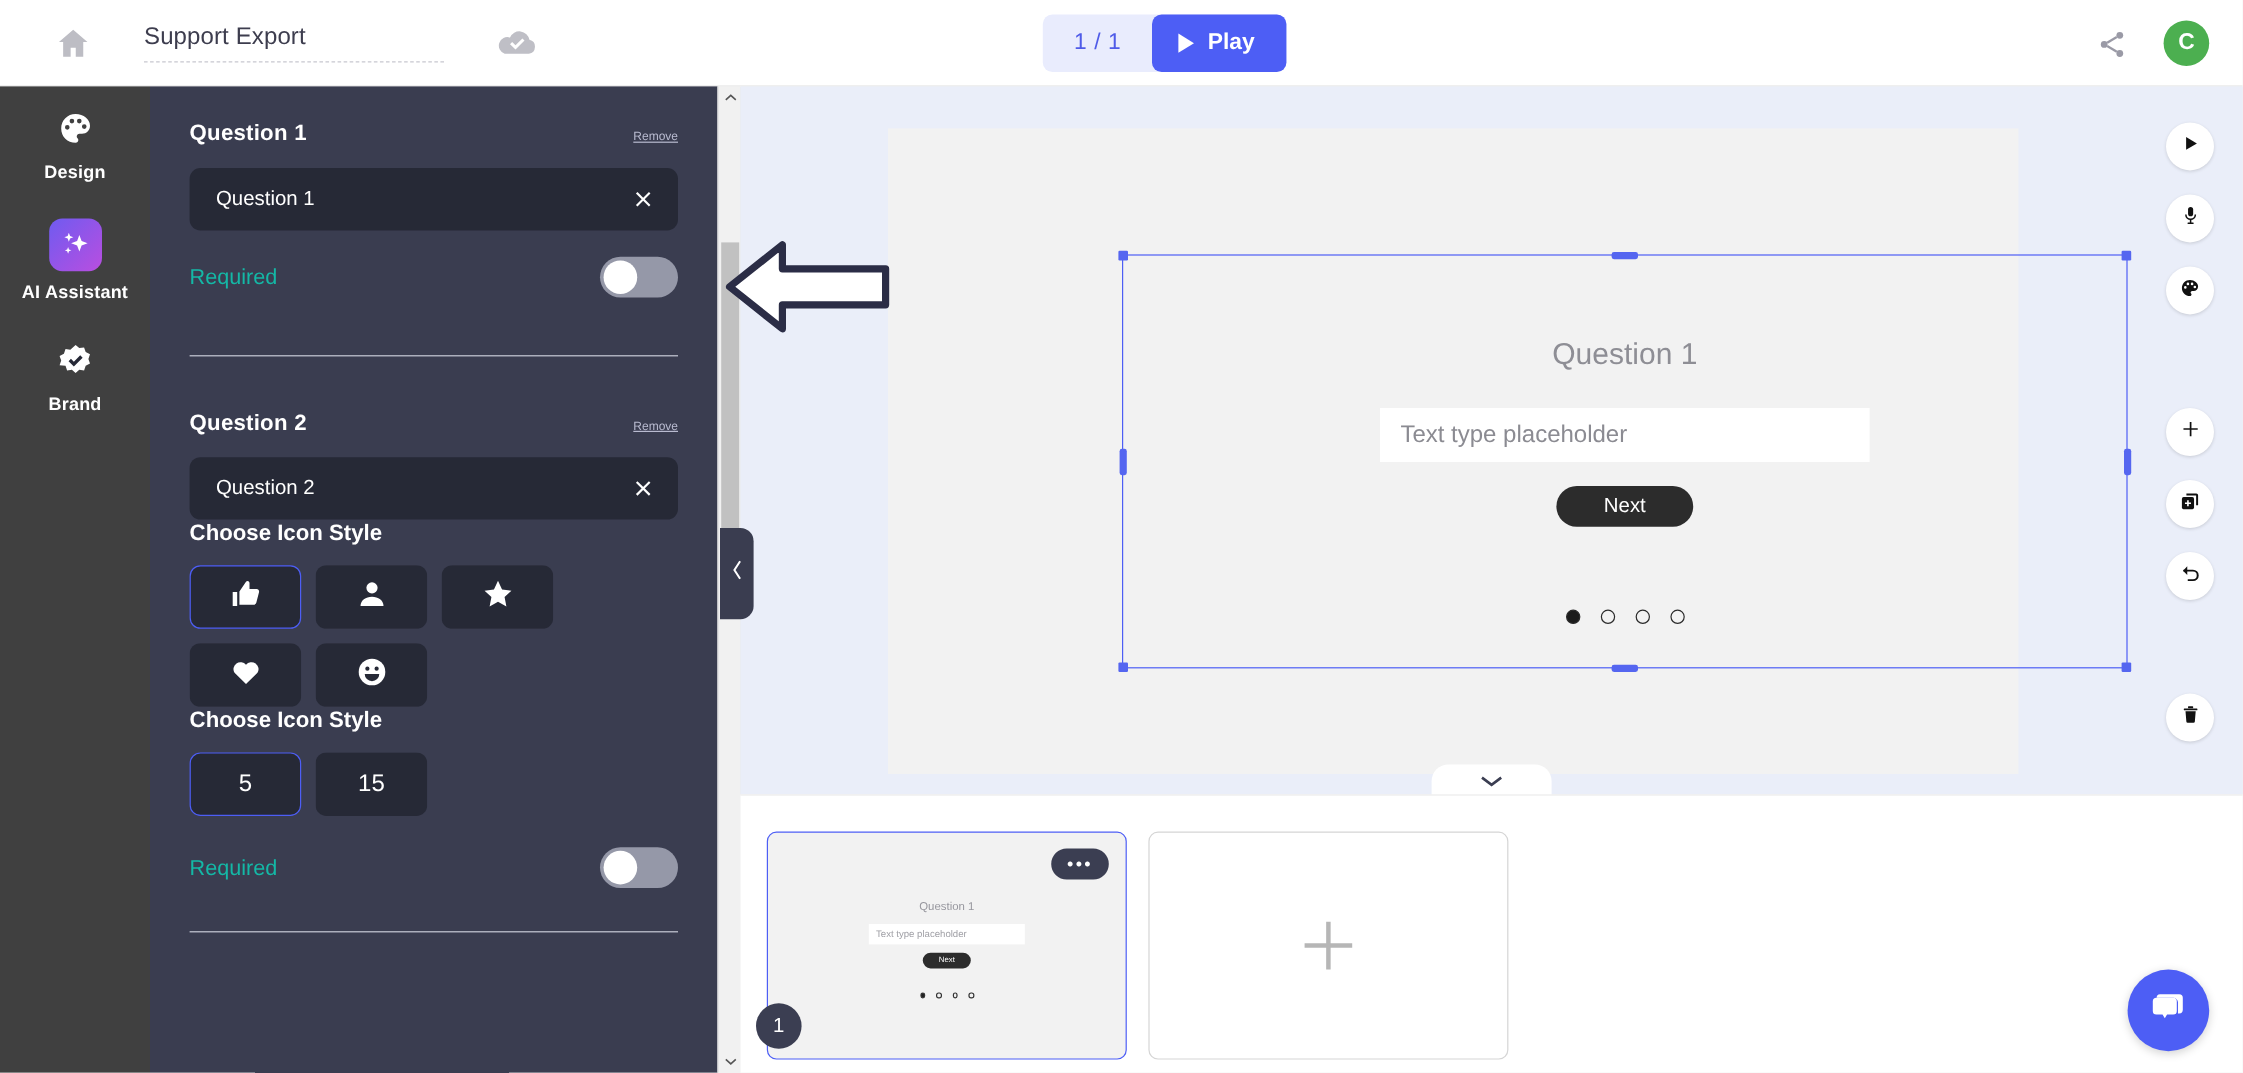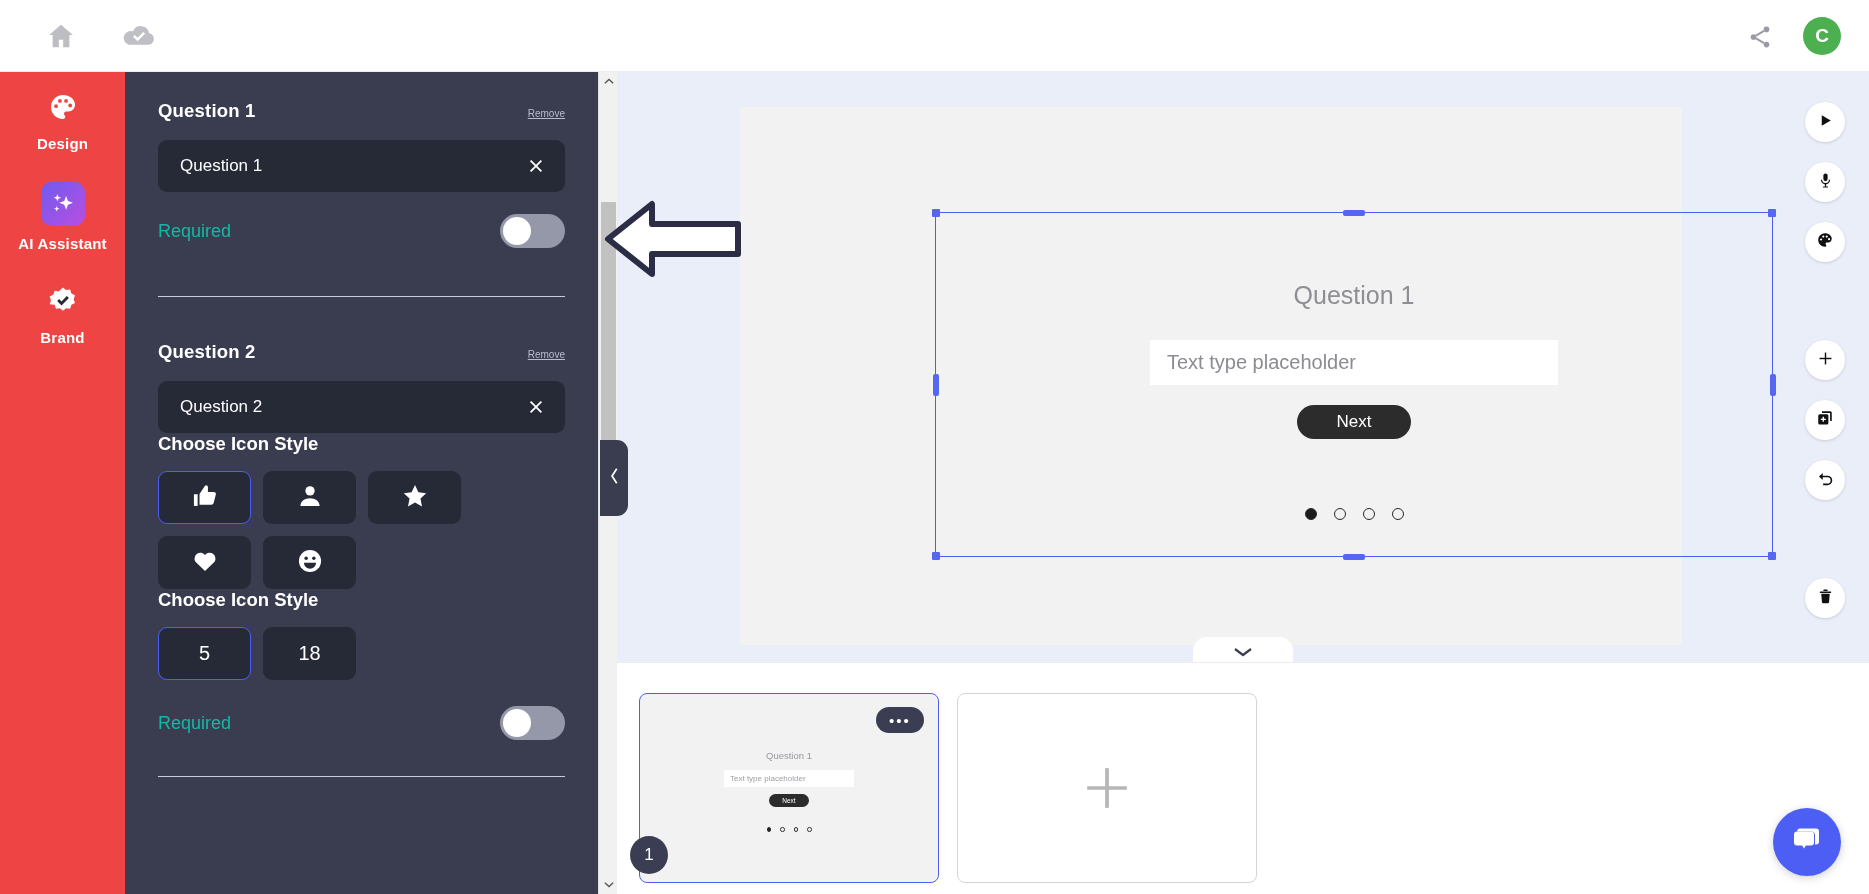--- a/index.html
+++ b/index.html
@@ -50,21 +50,21 @@
   .avatar {
     position:absolute; right:28px; top:17px; width:38px; height:38px;
     border-radius:50%; background:#4caf50; color:#fff;
     display:flex; align-items:center; justify-content:center;
     font-size:19px; font-weight:600;
   }
 
   
   .rail {
     position:absolute; left:0; top:72px; width:125px; height:822px;
-    background:#ef4444;
+    background:#404040;
   }
   .rail-item {
     width:100%; padding:16px 0 14px; display:flex; flex-direction:column;
     align-items:center; gap:9px; cursor:pointer;
   }
   .rail-item.active { background:#343749; border-radius:10px; width:101px; margin:0 auto; }
   .rail-ico { width:38px; height:38px; color:#ffffff; display:flex; align-items:center; justify-content:center; }
   .rail-label { color:#ffffff; font-size:15px; font-weight:600; letter-spacing:.2px; }
   .ai-badge {
     width:44px;height:44px;border-radius:11px;
@@ -258,28 +258,38 @@
 
 <div class="app">
 
   <div class="topbar">
     <span class="home-icon">
       <svg viewBox="0 0 24 24" fill="currentColor" width="34" height="30">
         <path d="M12 3 2.5 11.2h2.8V21h5V15h3.4v6h5v-9.8h2.8z"></path>
       </svg>
     </span>
 
+    <div class="doc-title-wrap">
+      <span class="doc-title" title="Untitled">Support Export</span>
+    </div>
 
     <span class="cloud-check">
       <svg viewBox="0 0 34 26" fill="currentColor" width="34" height="26">
         <path d="M27.2 10.2A8.5 8.5 0 0 0 11 8.3 6.6 6.6 0 0 0 6.6 21.8h20.1a5.9 5.9 0 0 0 .5-11.6z"></path>
         <path d="M15.6 18.2 11 13.8l1.8-1.8 2.8 2.7 5.7-5.7 1.8 1.8z" fill="#ffffff"></path>
       </svg>
     </span>
 
+    <div class="play-group">
+      <span class="page-count">1 / 1</span>
+      <button class="play-btn">
+        <span class="tri"></span>
+        <span>Play</span>
+      </button>
+    </div>
 
     <span class="share-icon">
       <svg viewBox="0 0 24 24" fill="none" stroke="currentColor" stroke-width="1.8" width="26" height="26">
         <circle cx="18" cy="5" r="2.6" fill="currentColor" stroke="none"></circle>
         <circle cx="6" cy="12" r="2.6" fill="currentColor" stroke="none"></circle>
         <circle cx="18" cy="19" r="2.6" fill="currentColor" stroke="none"></circle>
         <line x1="8.3" y1="10.8" x2="15.7" y2="6.3"></line>
         <line x1="8.3" y1="13.2" x2="15.7" y2="17.7"></line>
       </svg>
     </span>
@@ -402,21 +412,21 @@
               <circle cx="15.3" cy="9.6" r="1.5" fill="#262936"></circle>
               <path d="M6.8 13.4h10.4a5.2 5.2 0 0 1-10.4 0z" fill="#262936"></path>
             </svg>
           </span>
         </div>
       </div>
 
       <div class="sec-title">Choose Icon Style</div>
       <div class="icon-grid">
         <div class="num-opt sel">5</div>
-        <div class="num-opt">18</div>
+        <div class="num-opt">15</div>
       </div>
 
       <div class="req-row" style="margin-top:26px">
         <span class="req-label">Required</span>
         <span class="toggle">
             <span class="knob"></span>
           </span>
       </div>
       <div class="divider" style="margin-top:36px"></div>
     </div>

